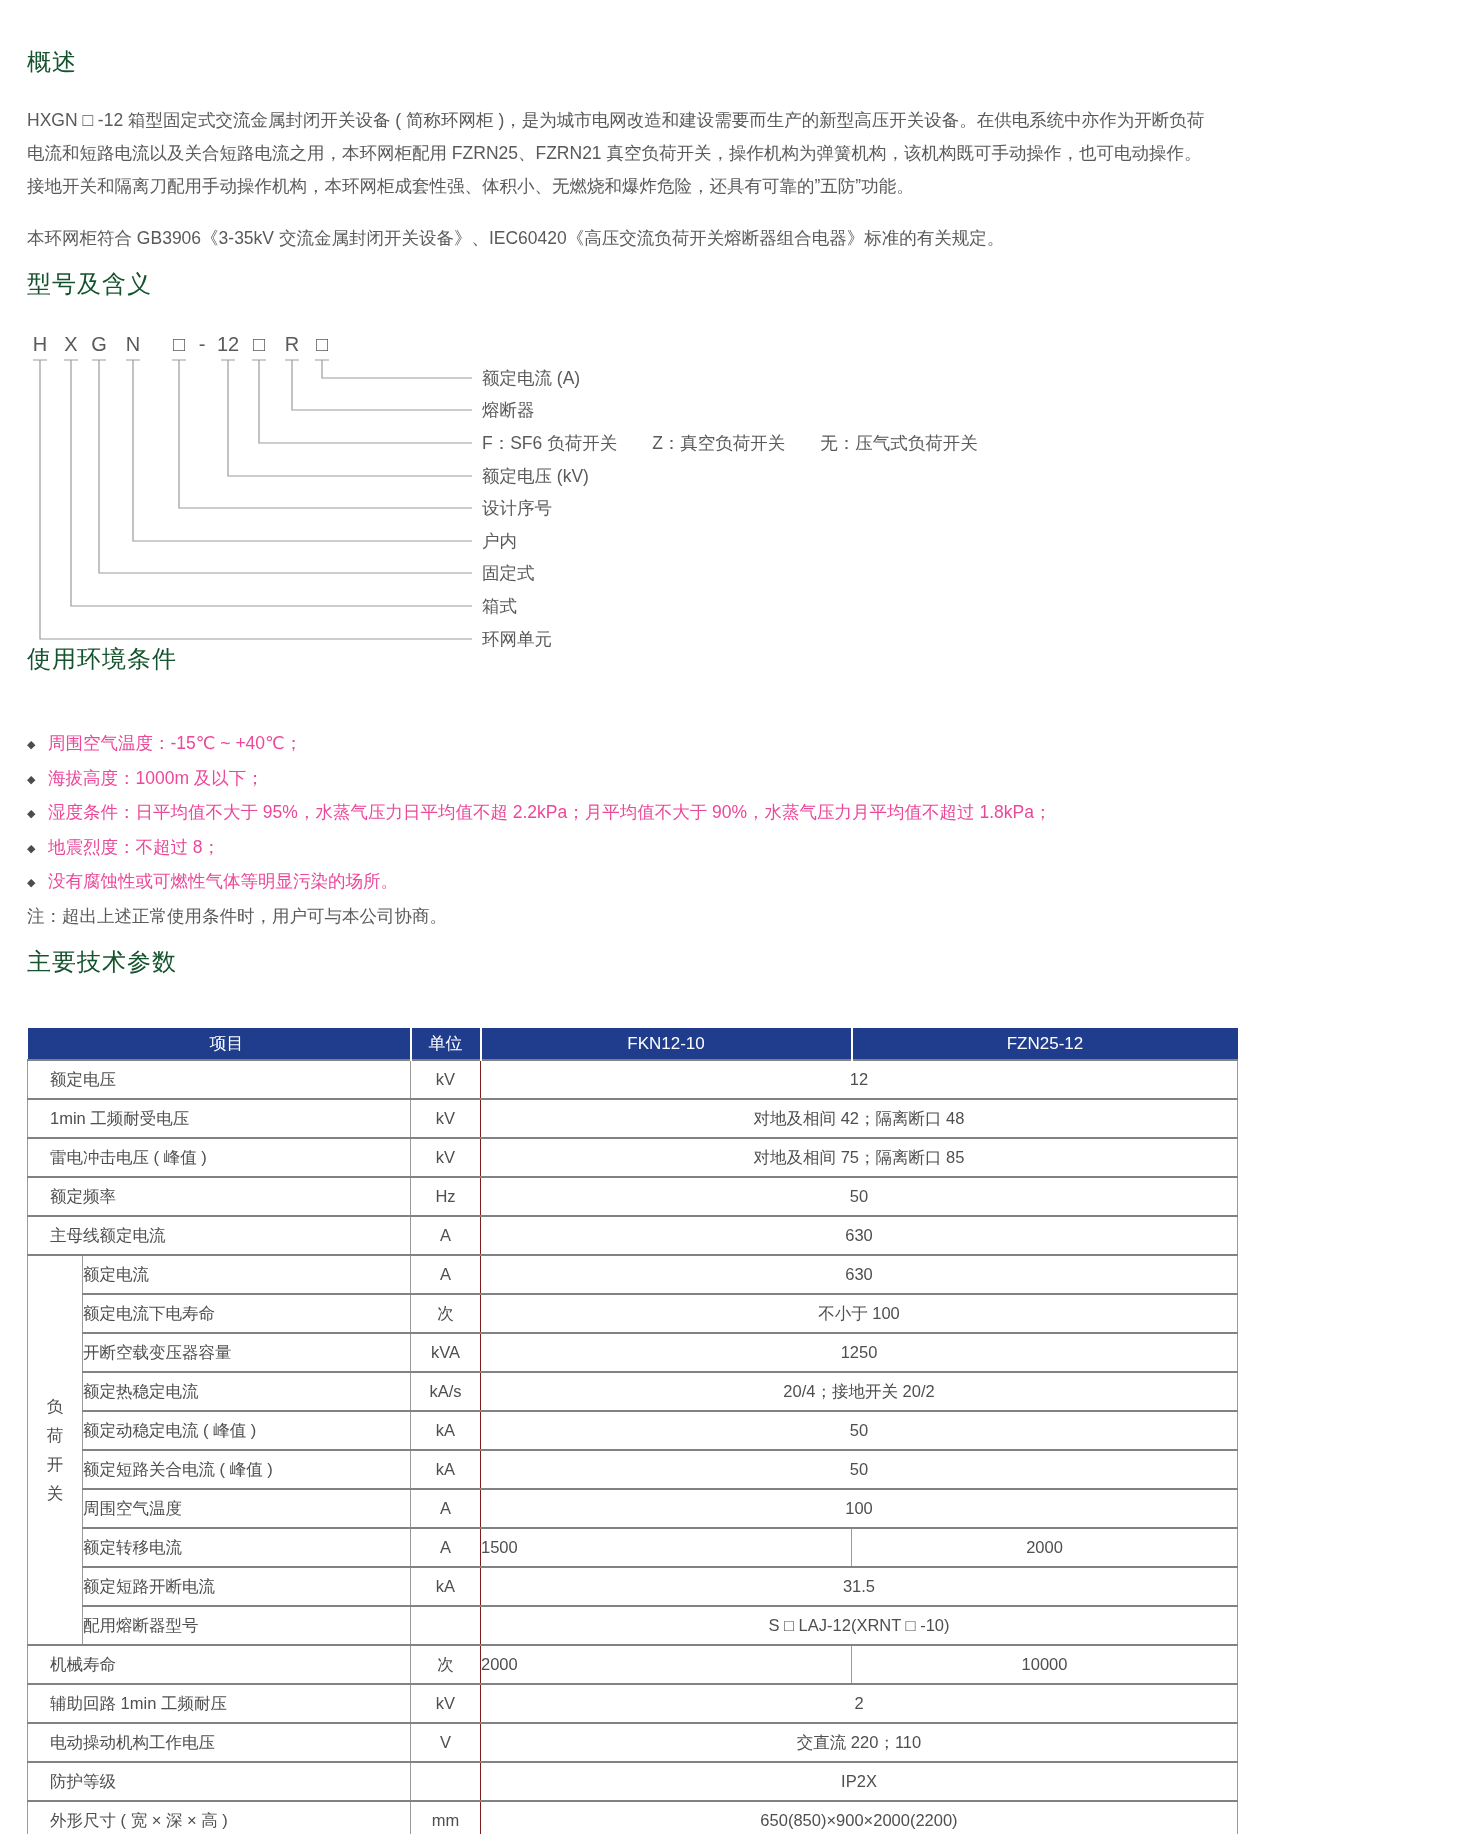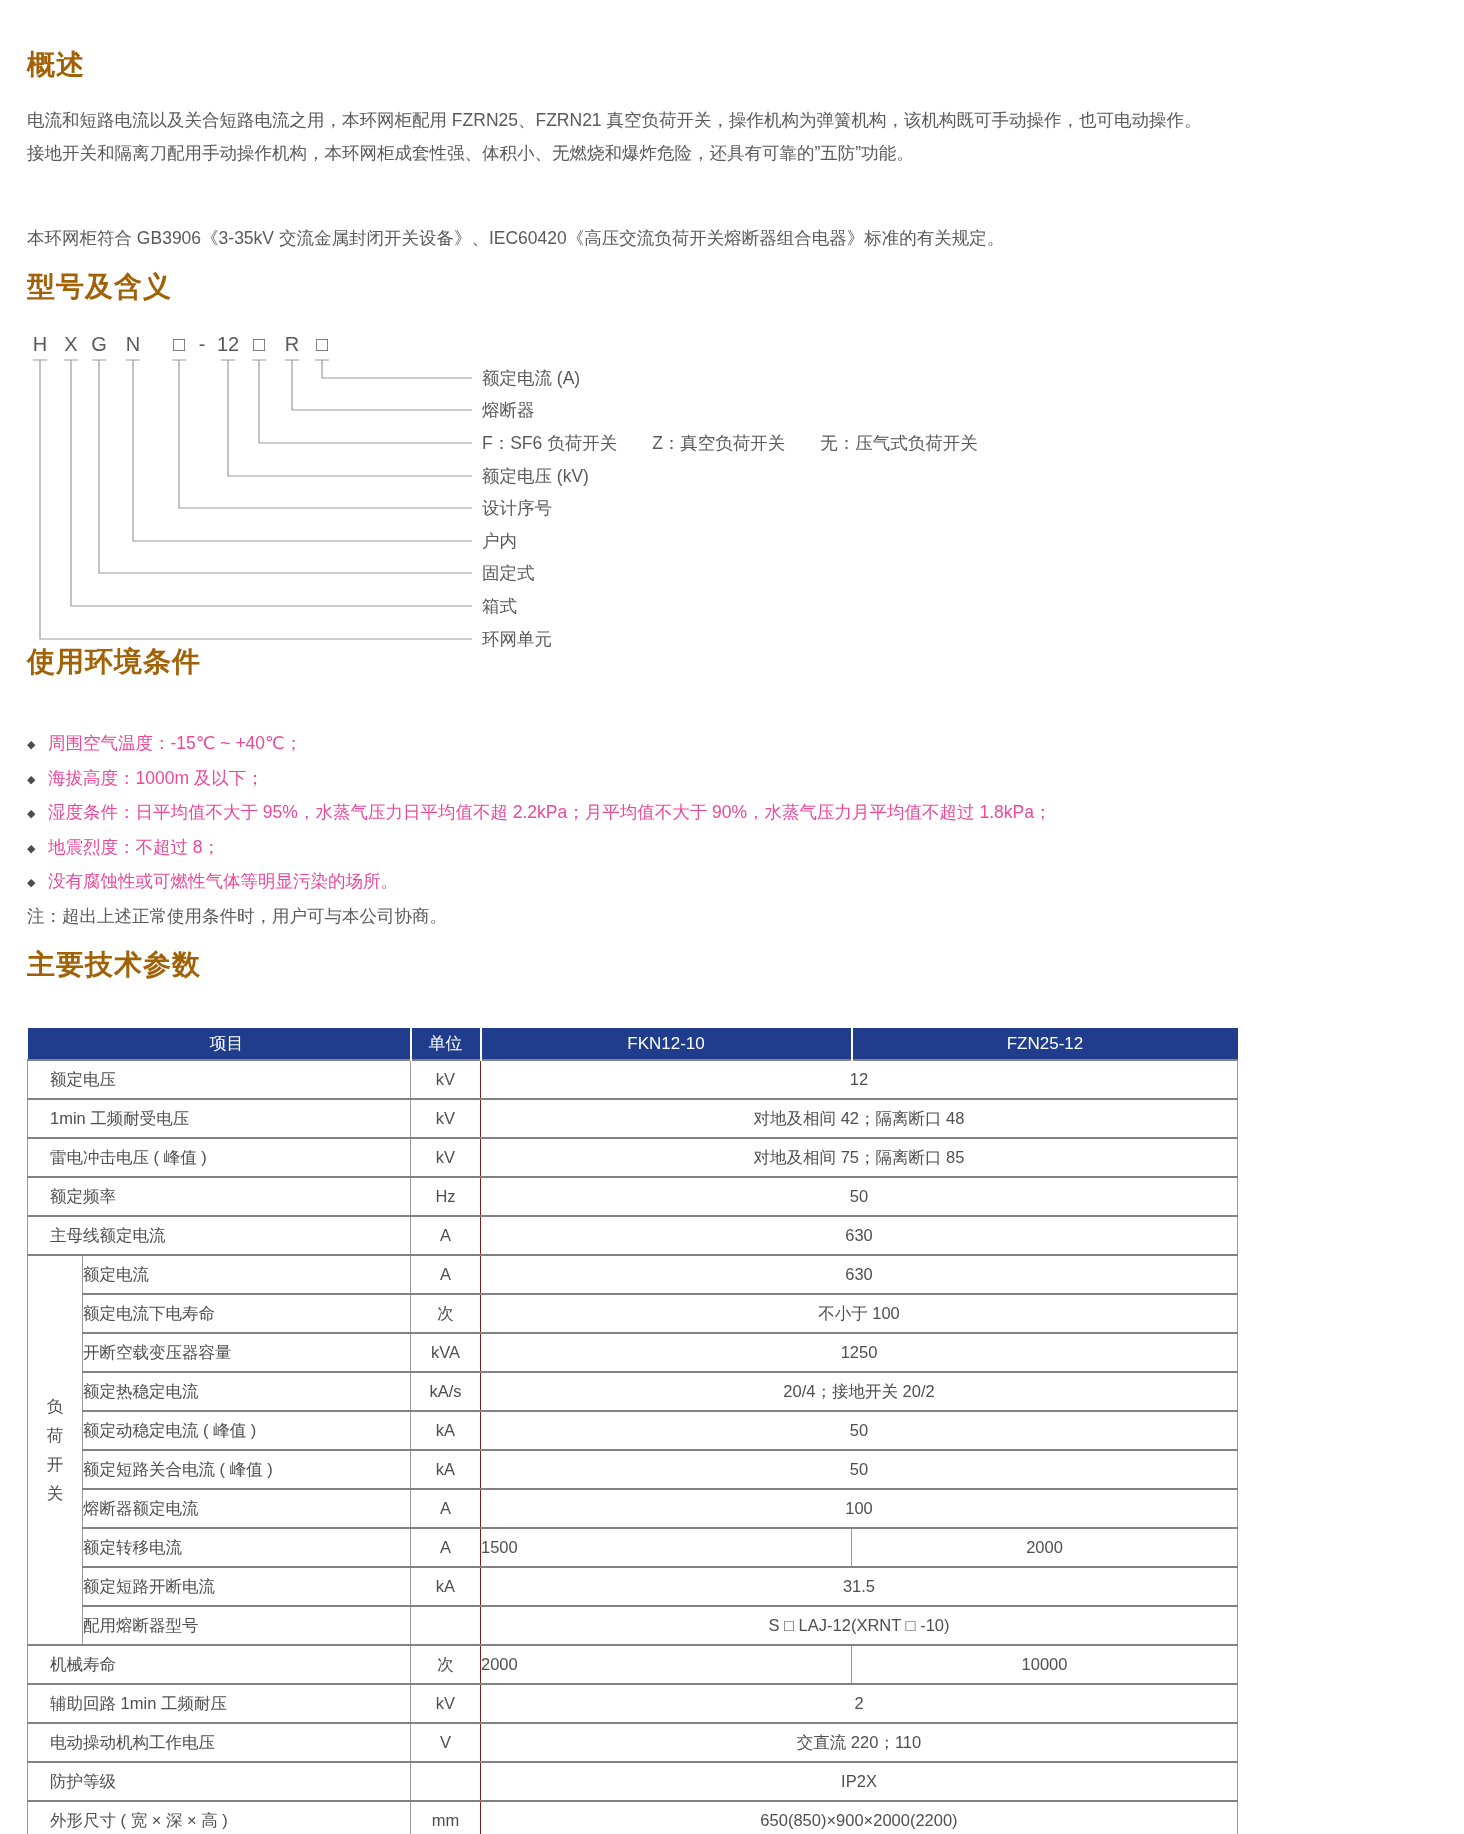--- a/index.html
+++ b/index.html
@@ -4,21 +4,21 @@
 <style>
   * { margin:0; padding:0; box-sizing:border-box; }
   html,body { background:#ffffff; }
   body {
     width:1464px; height:1834px; position:relative; overflow:hidden;
     font-family:"Liberation Sans","DejaVu Sans",sans-serif;
     color:#5a5a5a;
   }
   .abs { position:absolute; }
   .sec-title {
-    font-size:28px; font-weight:bold; color:#a16207; letter-spacing:1px;
+    font-size:24px; font-weight:normal; color:#14532d; letter-spacing:1px;
   }
   .body-line { font-size:17.5px; color:#5a5a5a; line-height:33px; }
   .para { left:27px; width:1212px; }
 
   
   .mchar { font-size:20px; fill:#5a5a5a; }
   .mlabel { font-size:17.5px; fill:#5a5a5a; }
   .mline { stroke:#9b9b9b; stroke-width:1.2; fill:none; }
 
   
@@ -47,20 +47,21 @@
   td.val   { text-align:center; border-right:1px solid #9a9a9a; }
   td.v1    { text-align:left; border-right:1px solid #9a9a9a; }
   td.v2    { text-align:center; border-right:1px solid #9a9a9a; }
 </style>
 </head>
 <body>
 
 <h2 class="abs sec-title" style="left:27px; top:46px;">概述</h2>
 
 <div class="abs para" style="top:104px;">
+  <div class="body-line">HXGN □ -12 箱型固定式交流金属封闭开关设备 ( 简称环网柜 )，是为城市电网改造和建设需要而生产的新型高压开关设备。在供电系统中亦作为开断负荷</div>
   <div class="body-line">电流和短路电流以及关合短路电流之用，本环网柜配用 FZRN25、FZRN21 真空负荷开关，操作机构为弹簧机构，该机构既可手动操作，也可电动操作。</div>
   <div class="body-line">接地开关和隔离刀配用手动操作机构，本环网柜成套性强、体积小、无燃烧和爆炸危险，还具有可靠的”五防”功能。</div>
 </div>
 
 <div class="abs para body-line" style="top:222px;">本环网柜符合 GB3906《3-35kV 交流金属封闭开关设备》、IEC60420《高压交流负荷开关熔断器组合电器》标准的有关规定。</div>
 
 <h2 class="abs sec-title" style="left:27px; top:268px;">型号及含义</h2>
 
 <svg class="abs" style="left:0; top:318px;" width="1464" height="350" viewBox="0 0 1464 350">
 
@@ -196,21 +197,21 @@
       <td class="gitem">额定动稳定电流 ( 峰值 )</td>
       <td class="unit">kA</td>
       <td class="val" colspan="2">50</td>
     </tr>
     <tr>
       <td class="gitem">额定短路关合电流 ( 峰值 )</td>
       <td class="unit">kA</td>
       <td class="val" colspan="2">50</td>
     </tr>
     <tr>
-      <td class="gitem">熔断器额定电流</td>
+      <td class="gitem">周围空气温度</td>
       <td class="unit">A</td>
       <td class="val" colspan="2">100</td>
     </tr>
     <tr>
       <td class="gitem">额定转移电流</td>
       <td class="unit">A</td>
       <td class="v1">1500</td>
       <td class="v2">2000</td>
     </tr>
     <tr>

